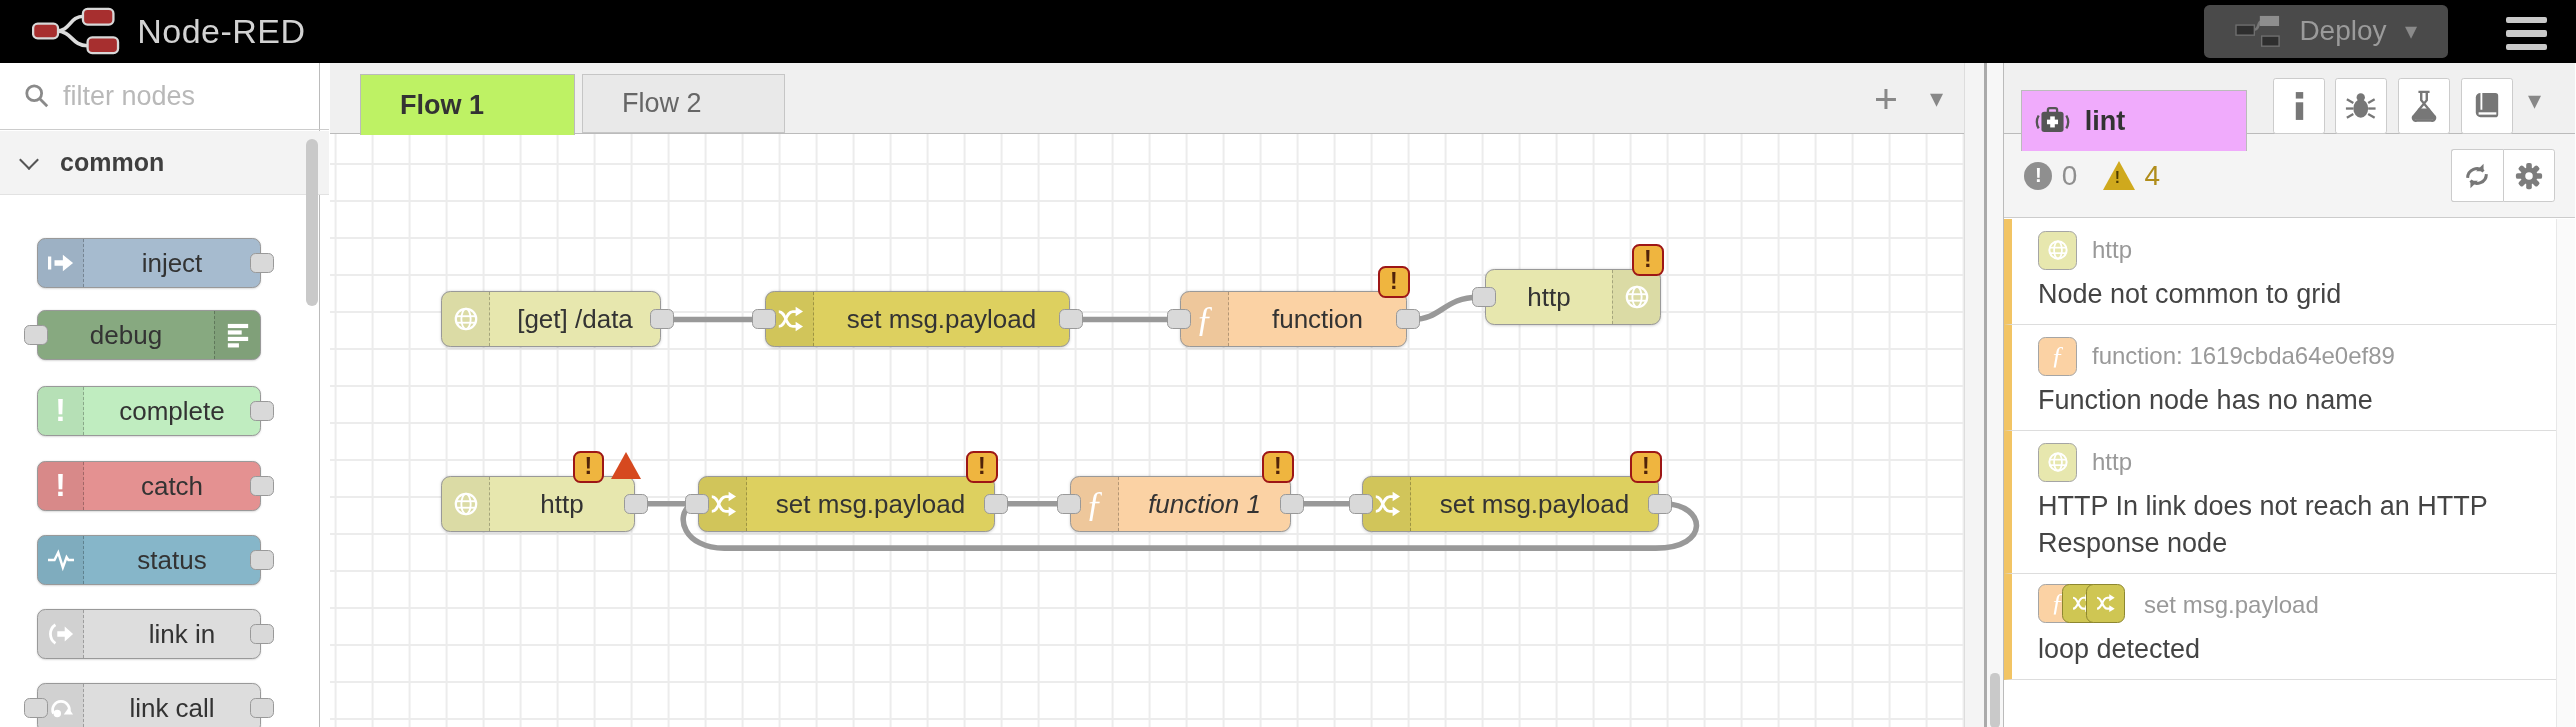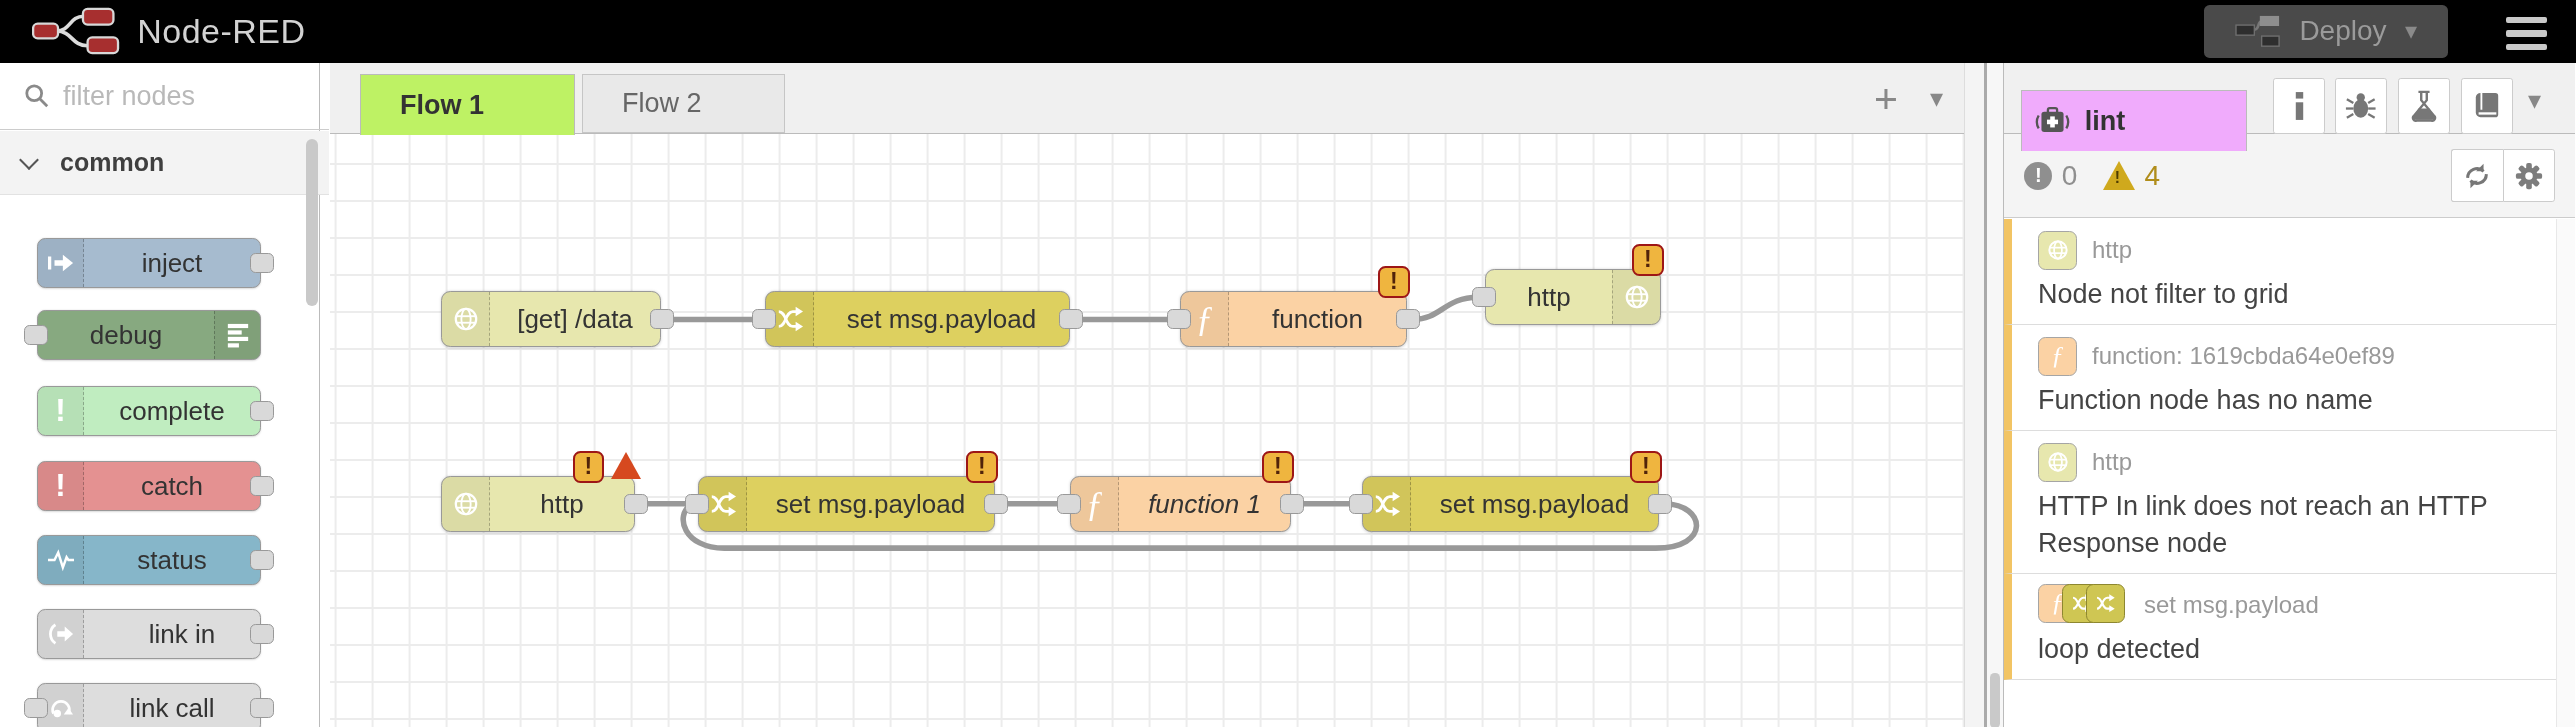--- a/index.html
+++ b/index.html
@@ -494,21 +494,21 @@
           <span class="mini-node" style="background:#e7e7ae;">
             <svg width="22" height="22" viewBox="0 0 28 28">
               <circle cx="14" cy="14" r="11" stroke="#fff" stroke-width="2.6" fill="none"></circle>
               <ellipse cx="14" cy="14" rx="5" ry="11" stroke="#fff" stroke-width="2.2" fill="none"></ellipse>
               <line x1="3" y1="11" x2="25" y2="11" stroke="#fff" stroke-width="2.2"></line>
               <line x1="3" y1="18" x2="25" y2="18" stroke="#fff" stroke-width="2.2"></line>
             </svg>
           </span>
           <span class="sb-item-node-label">http</span>
         </div>
-        <div class="sb-item-msg">Node not filter to grid</div>
+        <div class="sb-item-msg">Node not common to grid</div>
       </div>
 
       <div class="sb-item">
         <div class="sb-item-title">
           <span class="mini-node" style="background:#fbd2a4;">
             <span class="ficon">ƒ</span>
           </span>
           <span class="sb-item-node-label">function: 1619cbda64e0ef89</span>
         </div>
         <div class="sb-item-msg">Function node has no name</div>

